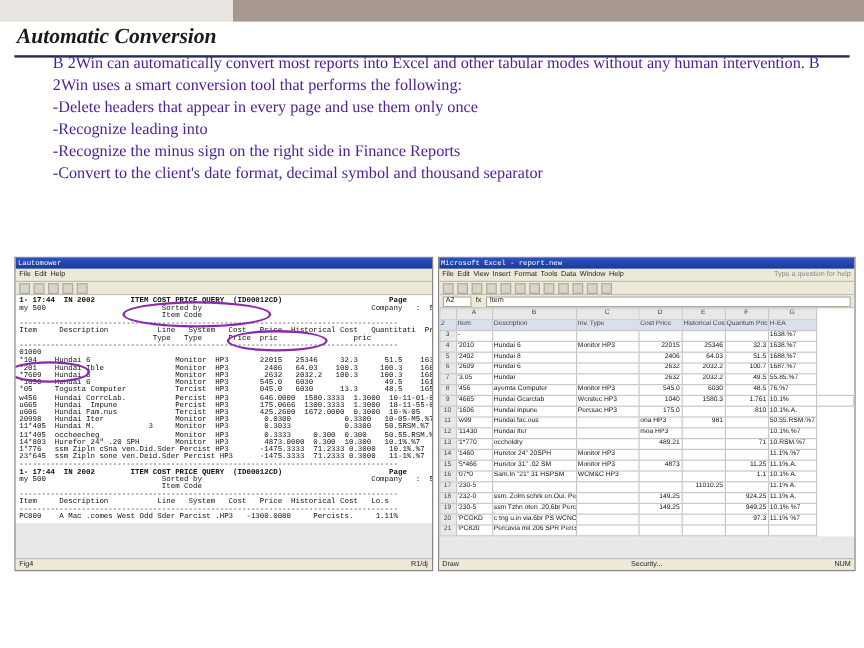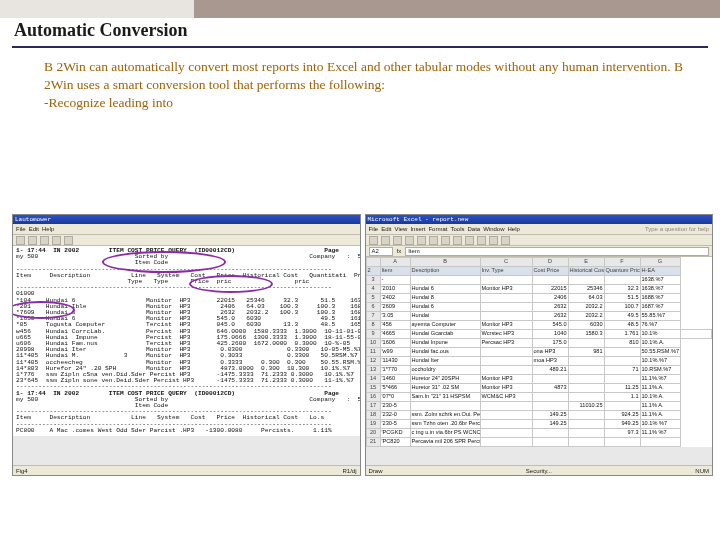--- a/index.html
+++ b/index.html
@@ -1,19 +1,19 @@
 <!DOCTYPE html>
 <html><head>
 <meta charset="utf-8">
 <style>
 html,body{margin:0;padding:0;width:720px;height:540px;font-family:"Times New Roman",serif;background:#fff;color:#000;overflow:hidden}
 .border-top{position:absolute;left:0;top:0;width:720px;height:18px;background:linear-gradient(to right,#e8e4e0 0%,#e8e4e0 27%,#a89890 27%,#a89890 100%)}
-.title{position:absolute;left:14px;top:20px;font-size:18px;font-weight:bold;color:#1a1a1a}
+.title{position:absolute;left:14px;top:20px;font-size:18px;font-weight:bold;font-style:italic;color:#1a1a1a}
 .rule{position:absolute;left:12px;top:46px;width:696px;height:2px;background:#2a2a5a}
-.body-text{position:absolute;left:44px;top:58px;width:656px;font-size:13.5px;line-height:1.35;color:#a16207}
+.body-text{position:absolute;left:44px;top:44px;width:656px;font-size:13.5px;line-height:1.35;color:#4c1d95}
 .body-text p{margin:0}
 .shots{position:absolute;left:12px;top:214px;width:701px;height:262px;display:flex;gap:4px}
 .shot{flex:1;border:1px solid #888;background:#e8e8e8;font-family:"Courier New",monospace;font-size:6.2px;line-height:1.0;color:#222;position:relative;overflow:hidden}
 .shot-titlebar{height:9px;background:linear-gradient(to bottom,#2a52c8,#1a3a98);color:#fff;display:flex;align-items:center;padding:0 2px;font-size:6px}
 .shot-toolbar{height:10px;background:#ece9d8;border-bottom:1px solid #c0bcb0;display:flex;align-items:center;gap:3px;padding:0 3px;font-size:6px;font-family:Tahoma,sans-serif;color:#222}
 .shot-toolbar span{white-space:nowrap}
 .shot-toolbar .ico{width:7px;height:7px;background:#d8d4c8;border:1px solid #b0aca0}
 .shot-content{padding:2px 3px;white-space:pre;color:#111;background:#fff}
 .shot-content .hdr{font-weight:bold}
 .circ{position:absolute;border:2px solid #8a2aa8;border-radius:50%}
@@ -30,21 +30,24 @@
 </style>
 </head>
 <body>
 
 <div class="border-top"></div>
 <div class="title">Automatic Conversion</div>
 <div class="rule"></div>
 
 <div class="body-text">
   <p>B 2Win can automatically convert most reports into Excel and other tabular modes without any human intervention. B 2Win uses a smart conversion tool that performs the following:</p>
+  <p>-Delete headers that appear in every page and use them only once</p>
   <p>-Recognize leading into</p>
+  <p>-Recognize the minus sign on the right side in Finance Reports</p>
+  <p>-Convert to the client's date format, decimal symbol and thousand separator</p>
 </div>
 
 <div class="shots">
 
   <div class="shot">
     <div class="shot-titlebar">Lautomower</div>
     <div class="shot-toolbar">
       <span>File</span>
       <span>Edit</span>
       <span>Help</span>

